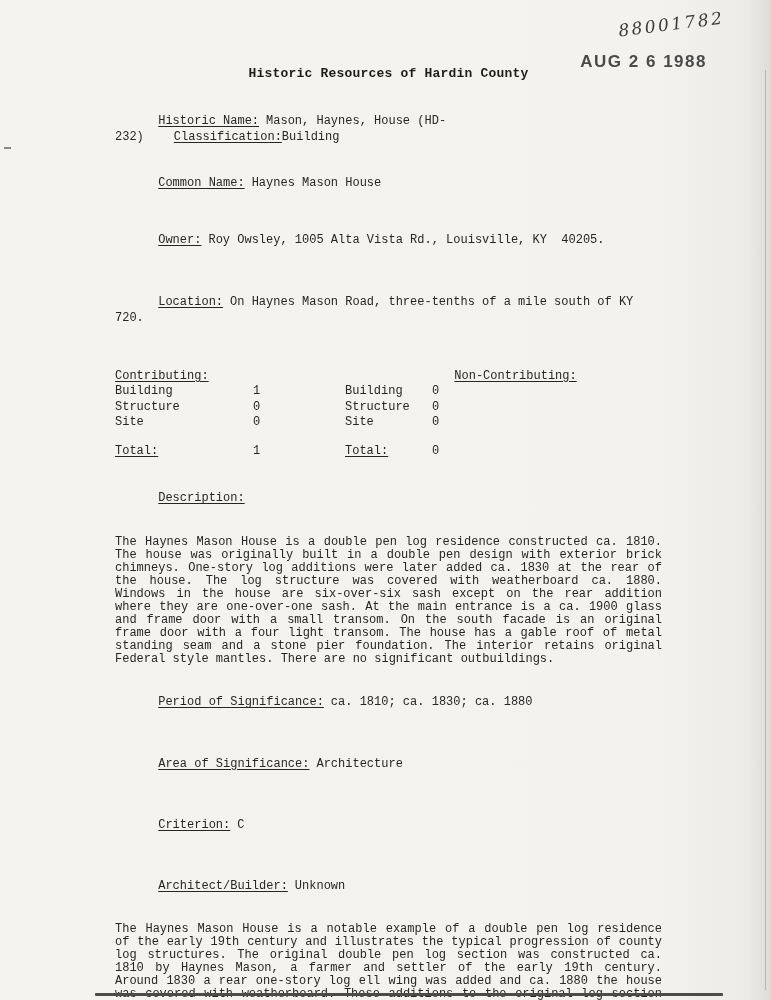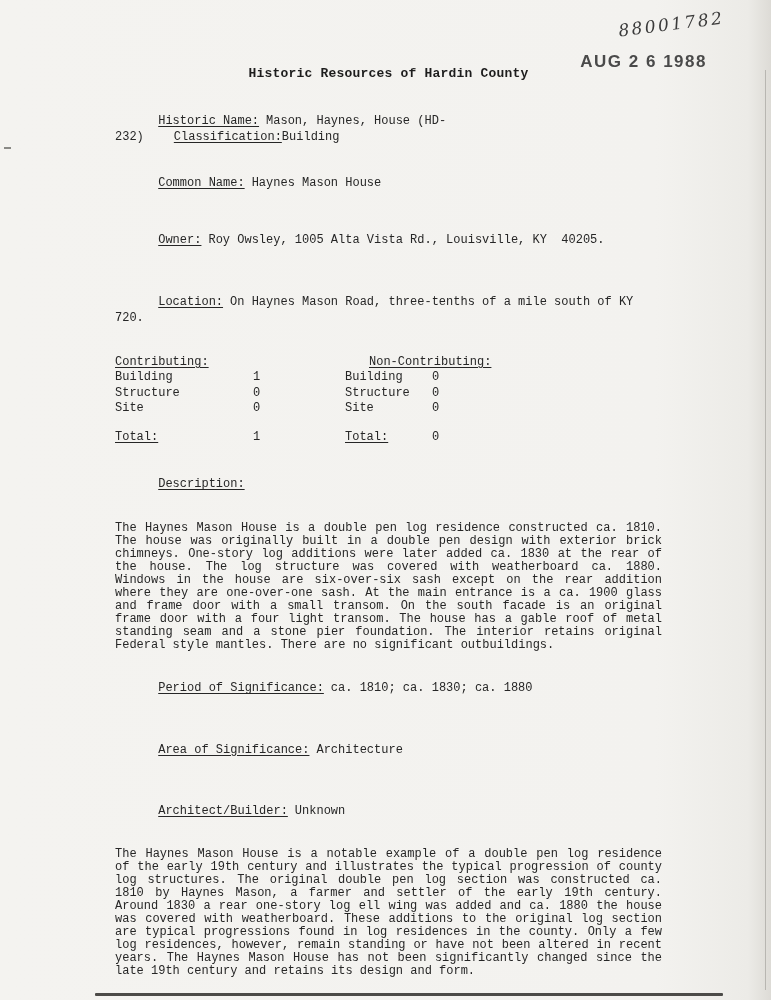--- a/index.html
+++ b/index.html
@@ -24,37 +24,37 @@
     color: #1d1d1d;
     margin: 0 0 18px 0;
   }
   .line { margin: 0; line-height: 15.4px; white-space: pre-wrap; }
   .u { text-decoration: underline; text-underline-offset: 2px; }
   .lbl { font-weight: normal; }
   .lbl.sp { margin-right: 7px; }
   .gap-left { margin-left: 30px; }
   .mt-owner { margin-top: 11px; }
   .mt-location { margin-top: 16px; }
-  .mt-table { margin-top: 13px; gap: 12px; }
+  .mt-table { margin-top: 27px; gap: 12px; }
   .mt-total { margin-top: 14px; }
   .mt-section { margin-top: 16px; }
   .mt-para { margin-top: 14px; }
   .mt-attr { margin-top: 15px; }
   .para {
     margin: 14px 0 0 0;
     line-height: 13px;
     text-align: justify;
   }
   .count-grid {
     display: grid;
     grid-template-columns: 138px 92px 87px 1fr;
     line-height: 15.4px;
   }
   .count-grid .hdr-left { grid-column: 1 / 3; }
-  .count-grid .hdr-right { grid-column: 3 / 5; }
+  .count-grid .hdr-right { grid-column: 3 / 5; text-align: center; }
   .handwritten {
     position: absolute;
     top: 14px;
     right: 46px;
     font-family: "DejaVu Serif", serif;
     font-style: italic;
     font-size: 17px;
     letter-spacing: 2.5px;
     color: #3a3a3a;
     transform: rotate(-7deg);
@@ -163,20 +163,23 @@
     <p class="para">The Haynes Mason House is a double pen log residence constructed ca. 1810. The house was originally built in a double pen design with exterior brick chimneys. One-story log additions were later added ca. 1830 at the rear of the house. The log structure was covered with weatherboard ca. 1880. Windows in the house are six-over-six sash except on the rear addition where they are one-over-one sash. At the main entrance is a ca. 1900 glass and frame door with a small transom. On the south facade is an original frame door with a four light transom. The house has a gable roof of metal standing seam and a stone pier foundation. The interior retains original Federal style mantles. There are no significant outbuildings.</p>
 
     <div class="line mt-para">
       <span class="u lbl sp">Period of Significance:</span><span>ca. 1810; ca. 1830; ca. 1880</span>
     </div>
 
     <div class="line mt-attr">
       <span class="u lbl sp">Area of Significance:</span><span>Architecture</span>
     </div>
 
+    <div class="line mt-attr">
+      <span class="u lbl sp">Criterion:</span><span>C</span>
+    </div>
 
     <div class="line mt-attr">
       <span class="u lbl sp">Architect/Builder:</span><span>Unknown</span>
     </div>
 
 
     <p class="para" style="margin-top:13px;">The Haynes Mason House is a notable example of a double pen log residence of the early 19th century and illustrates the typical progression of county log structures. The original double pen log section was constructed ca. 1810 by Haynes Mason, a farmer and settler of the early 19th century. Around 1830 a rear one-story log ell wing was added and ca. 1880 the house was covered with weatherboard. These additions to the original log section are typical progressions found in log residences in the county. Only a few log residences, however, remain standing or have not been altered in recent years. The Haynes Mason House has not been significantly changed since the late 19th century and retains its design and form.</p>
 
   </div>
 

